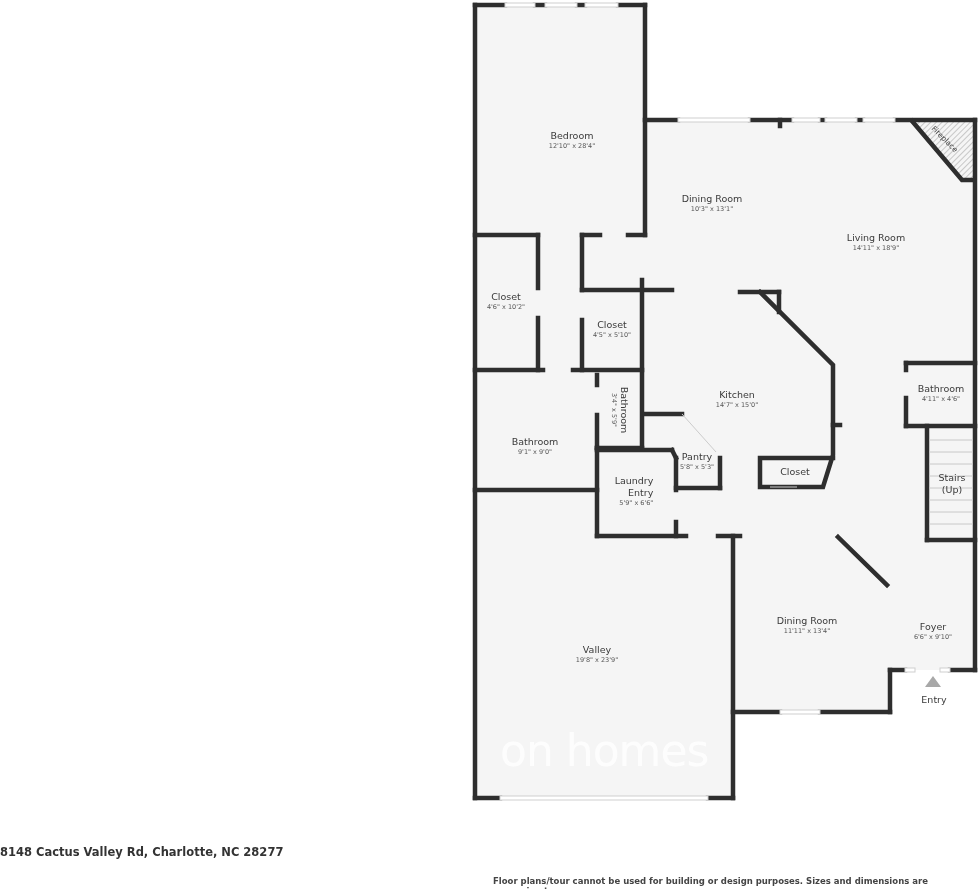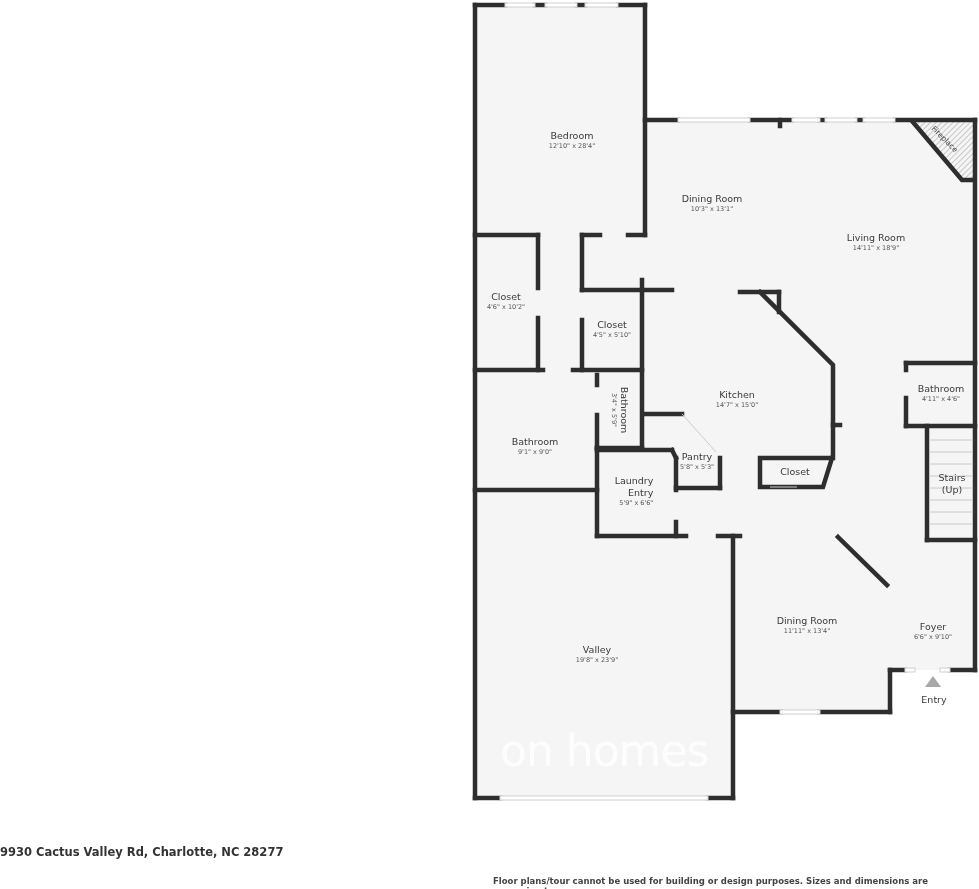--- a/index.html
+++ b/index.html
@@ -202,15 +202,15 @@
   <div class="room-dim">6'6" x 9'10"</div>
 </div>
 <div class="room-label" style="left:597px; top:644px;">
   <div class="room-name">Valley</div>
   <div class="room-dim">19'8" x 23'9"</div>
 </div>
 
 <div class="fireplace-label" style="left:936px; top:124px;">Fireplace</div>
 <div class="entry-label" style="left:934px; top:694px;text-align:right;">Entry</div>
 
-<div class="address">9930 Cactus Valley Rd, Charlotte, NC 28277</div>
+<div class="address">8148 Cactus Valley Rd, Charlotte, NC 28277</div>
 <div class="floor-label">Floor 1</div>
 <div class="disclaimer">Floor plans/tour cannot be used for building or design purposes. Sizes and dimensions are approximate.</div>
 
 </body></html>

